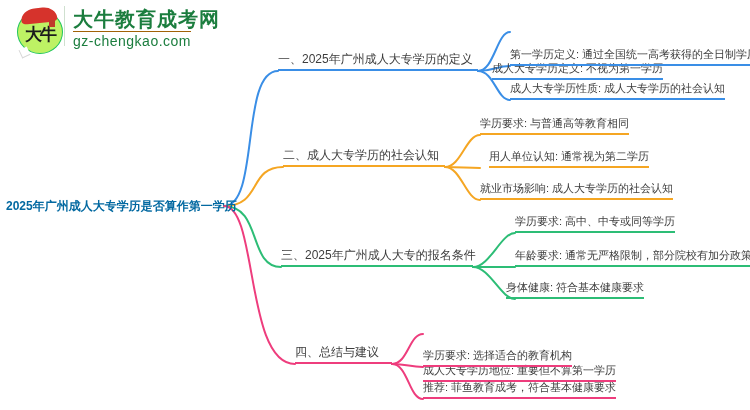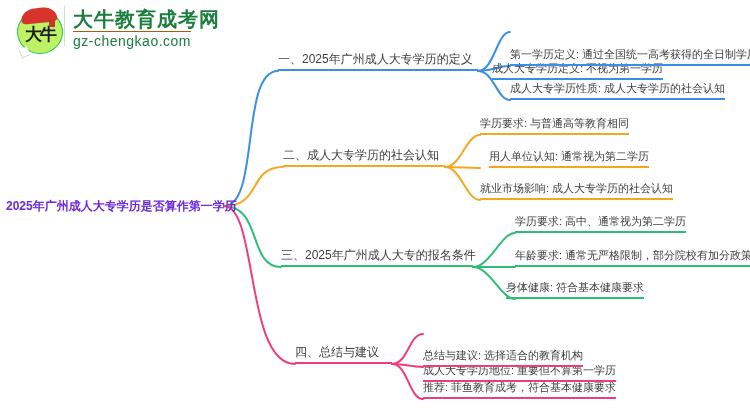--- a/index.html
+++ b/index.html
@@ -8,21 +8,21 @@
     font-family:"Liberation Sans","DejaVu Sans",sans-serif;
   }
   svg.links{position:absolute;left:0;top:0;}
   svg.links path{fill:none;stroke-width:2;stroke-linecap:round;}
   .node{
     position:absolute;white-space:nowrap;color:#3d3d3d;
     line-height:16px;padding-bottom:2px;border-bottom:2px solid transparent;
   }
   .root-node{
     position:absolute;left:6px;top:198px;white-space:nowrap;
-    font-size:12px;font-weight:bold;color:#6d28d9;line-height:16px;
+    font-size:12px;font-weight:bold;color:#0369a1;line-height:16px;
   }
   .branch-label{font-size:12px;}
   .leaf{font-size:11px;}
   
   .logo{position:absolute;left:12px;top:8px;}
   .logo-icon{
     position:absolute;left:5px;top:2px;width:44px;height:42px;background:#bef264;
     border:1px solid #22c55e;border-radius:50%;
   }
   .logo-cap{
@@ -94,20 +94,20 @@
 <div class="node leaf" style="left: 492px; top: 12px; border-bottom-color: rgb(58, 142, 230); margin-top: 48px;">成人大专学历定义: 不视为第一学历</div>
 <div class="node leaf" style="left: 510px; top: 46px; border-bottom-color: rgb(58, 142, 230);">第一学历定义: 通过全国统一高考获得的全日制学历</div>
 <div class="node leaf" style="left: 510px; top: 80px; border-bottom-color: rgb(58, 142, 230);">成人大专学历性质: 成人大专学历的社会认知</div>
 
 <div class="node branch-label" style="left: 283px; top: 147px; width: 162px; border-bottom-color: rgb(245, 166, 35);">二、成人大专学历的社会认知</div>
 <div class="node leaf" style="left: 480px; top: 115px; border-bottom-color: rgb(245, 166, 35);">学历要求: 与普通高等教育相同</div>
 <div class="node leaf" style="left: 489px; top: 148px; border-bottom-color: rgb(245, 166, 35);">用人单位认知: 通常视为第二学历</div>
 <div class="node leaf" style="left: 480px; top: 180px; border-bottom-color: rgb(245, 166, 35);">就业市场影响: 成人大专学历的社会认知</div>
 
 <div class="node branch-label" style="left: 281px; top: 247px; width: 192px; border-bottom-color: rgb(45, 189, 118);">三、2025年广州成人大专的报名条件</div>
-<div class="node leaf" style="left: 515px; top: 213px; border-bottom-color: rgb(45, 189, 118);">学历要求: 高中、通常视为第二学历</div>
+<div class="node leaf" style="left: 515px; top: 213px; border-bottom-color: rgb(45, 189, 118);">学历要求: 高中、中专或同等学历</div>
 <div class="node leaf" style="left: 515px; top: 247px; border-bottom-color: rgb(45, 189, 118);">年龄要求: 通常无严格限制，部分院校有加分政策</div>
 <div class="node leaf" style="left: 506px; top: 279px; border-bottom-color: rgb(45, 189, 118);">身体健康: 符合基本健康要求</div>
 
 <div class="node branch-label" style="left: 295px; top: 344px; width: 97px; border-bottom-color: rgb(238, 61, 125);">四、总结与建议</div>
 <div class="node leaf" style="left: 423px; top: 314px; border-bottom-color: rgb(238, 61, 125); margin-top: 48px;">成人大专学历地位: 重要但不算第一学历</div>
-<div class="node leaf" style="left: 423px; top: 347px; border-bottom-color: rgb(238, 61, 125);">总结与建议: 选择适合的教育机构</div>
+<div class="node leaf" style="left: 423px; top: 347px; border-bottom-color: rgb(238, 61, 125);">学历要求: 选择适合的教育机构</div>
 <div class="node leaf" style="left: 423px; top: 379px; border-bottom-color: rgb(238, 61, 125);">推荐: 菲鱼教育成考，符合基本健康要求</div>
 
 </body></html>

